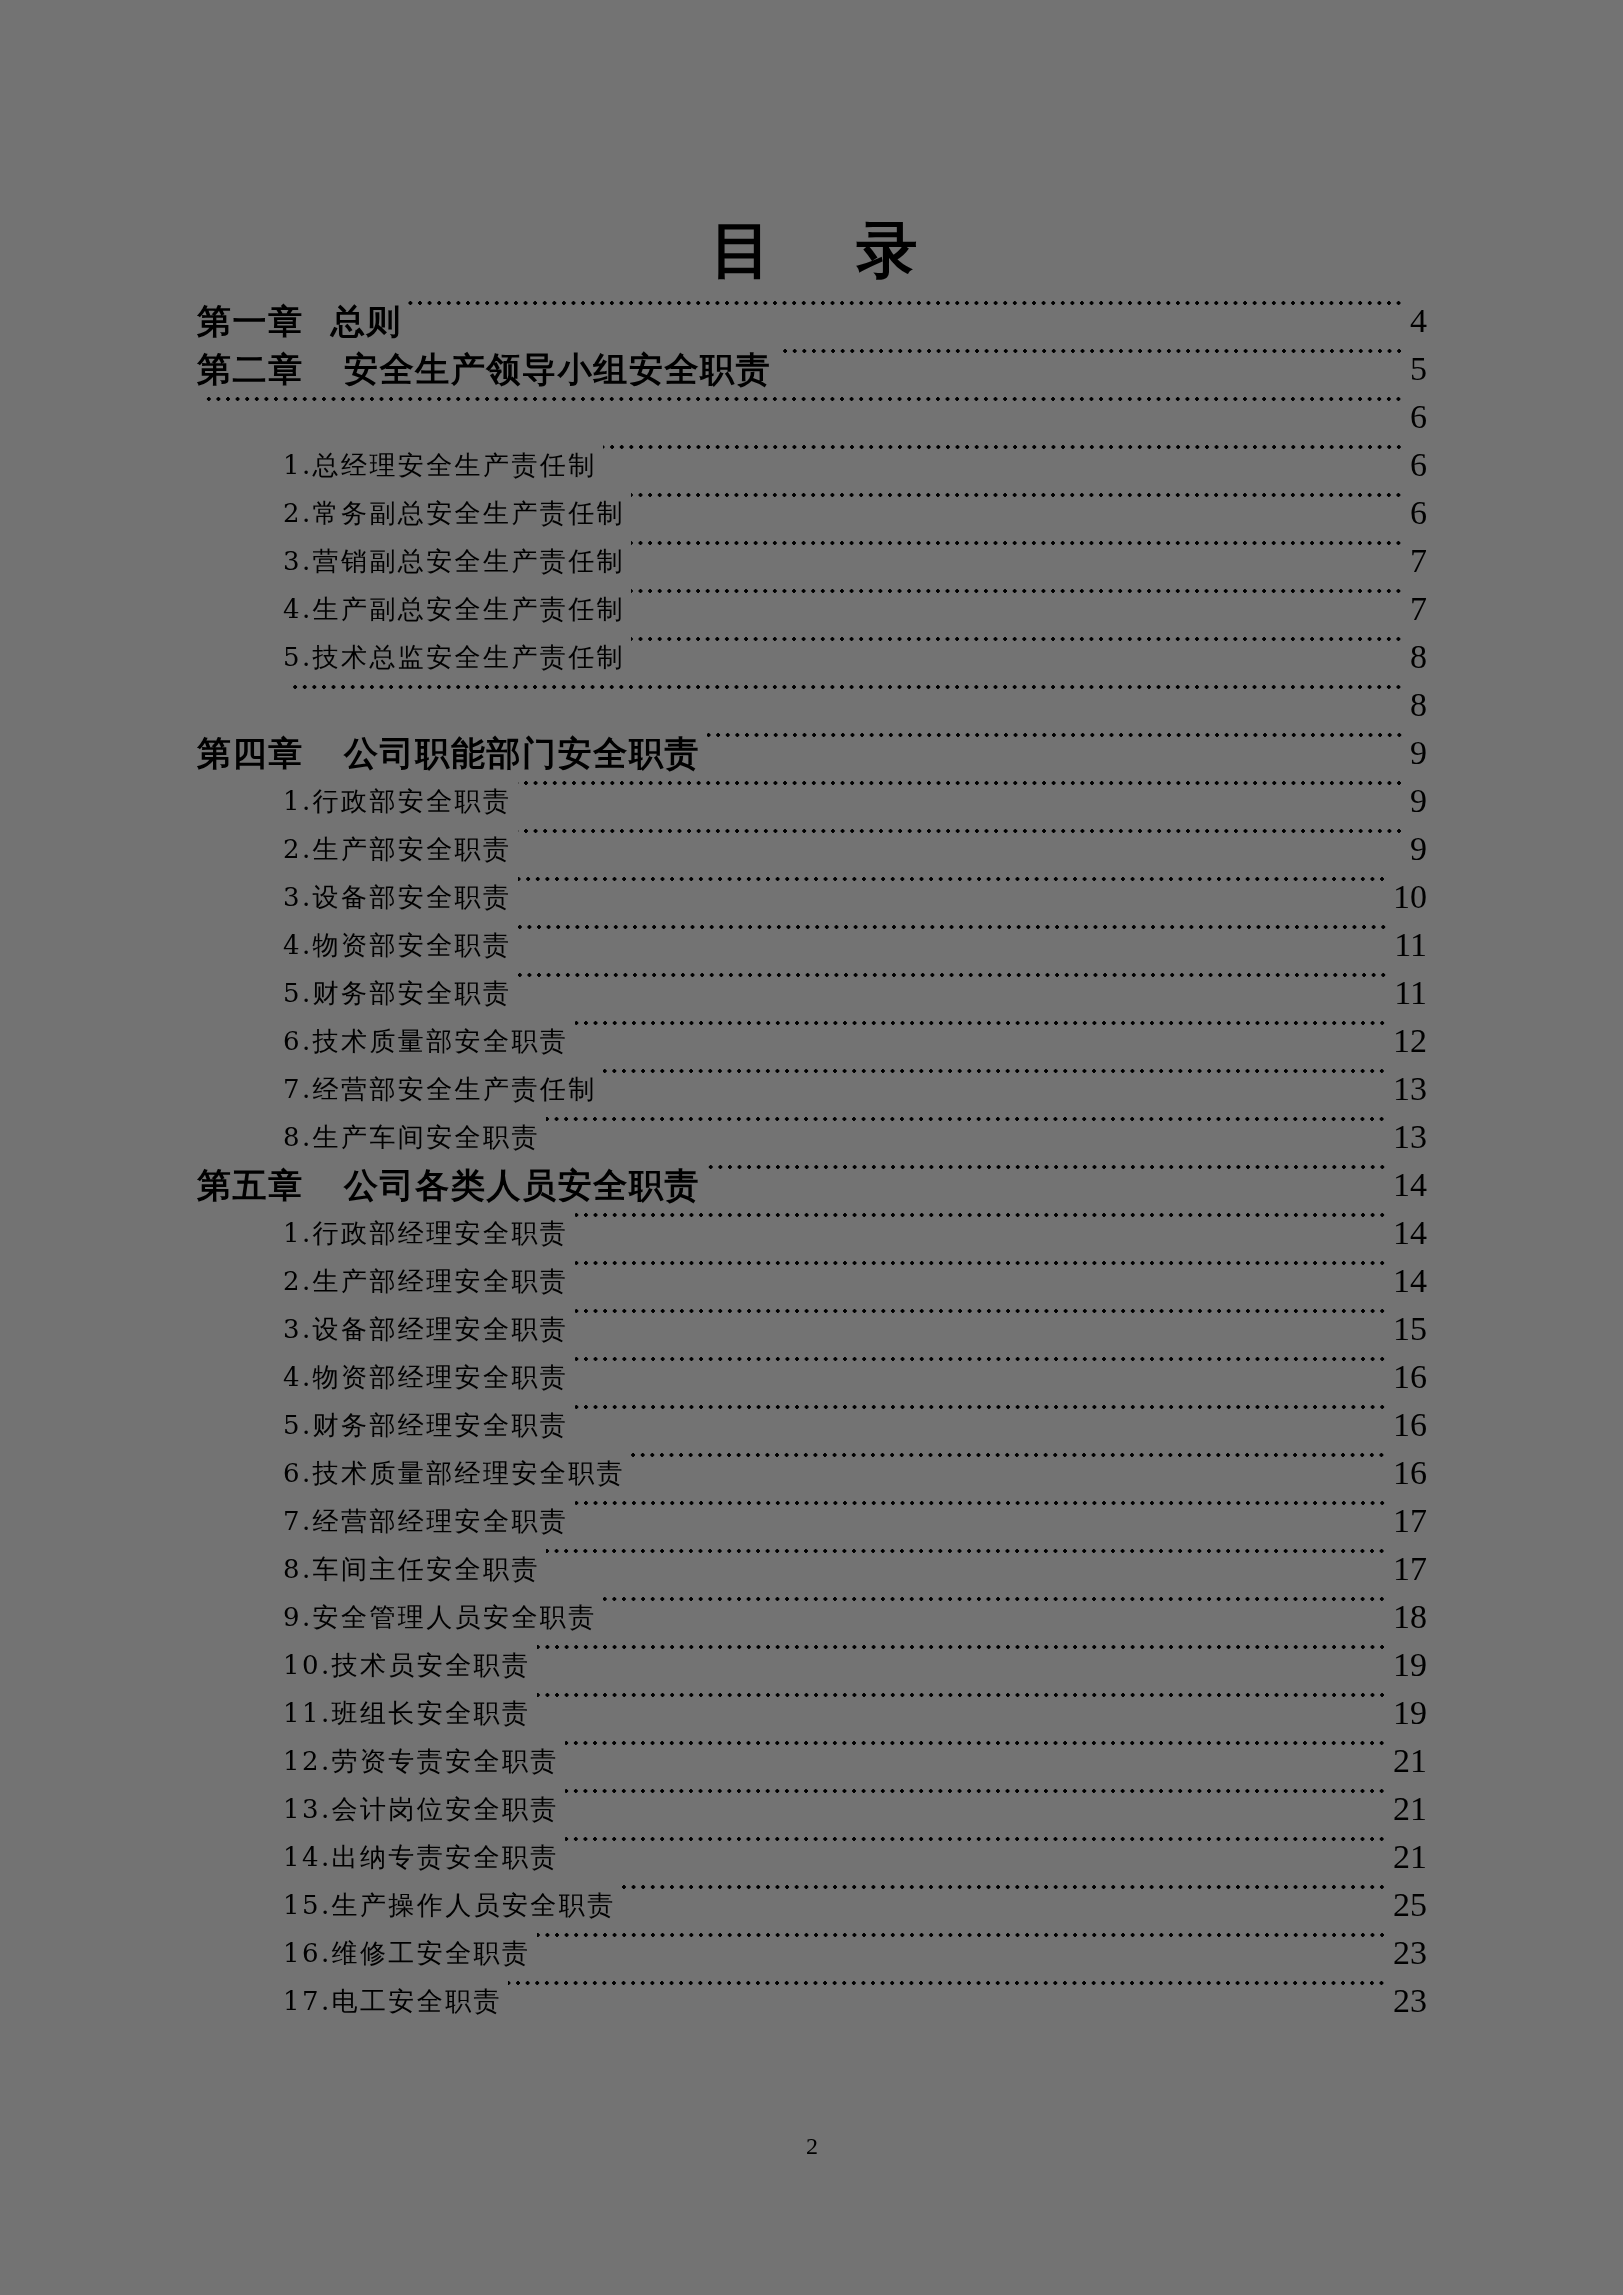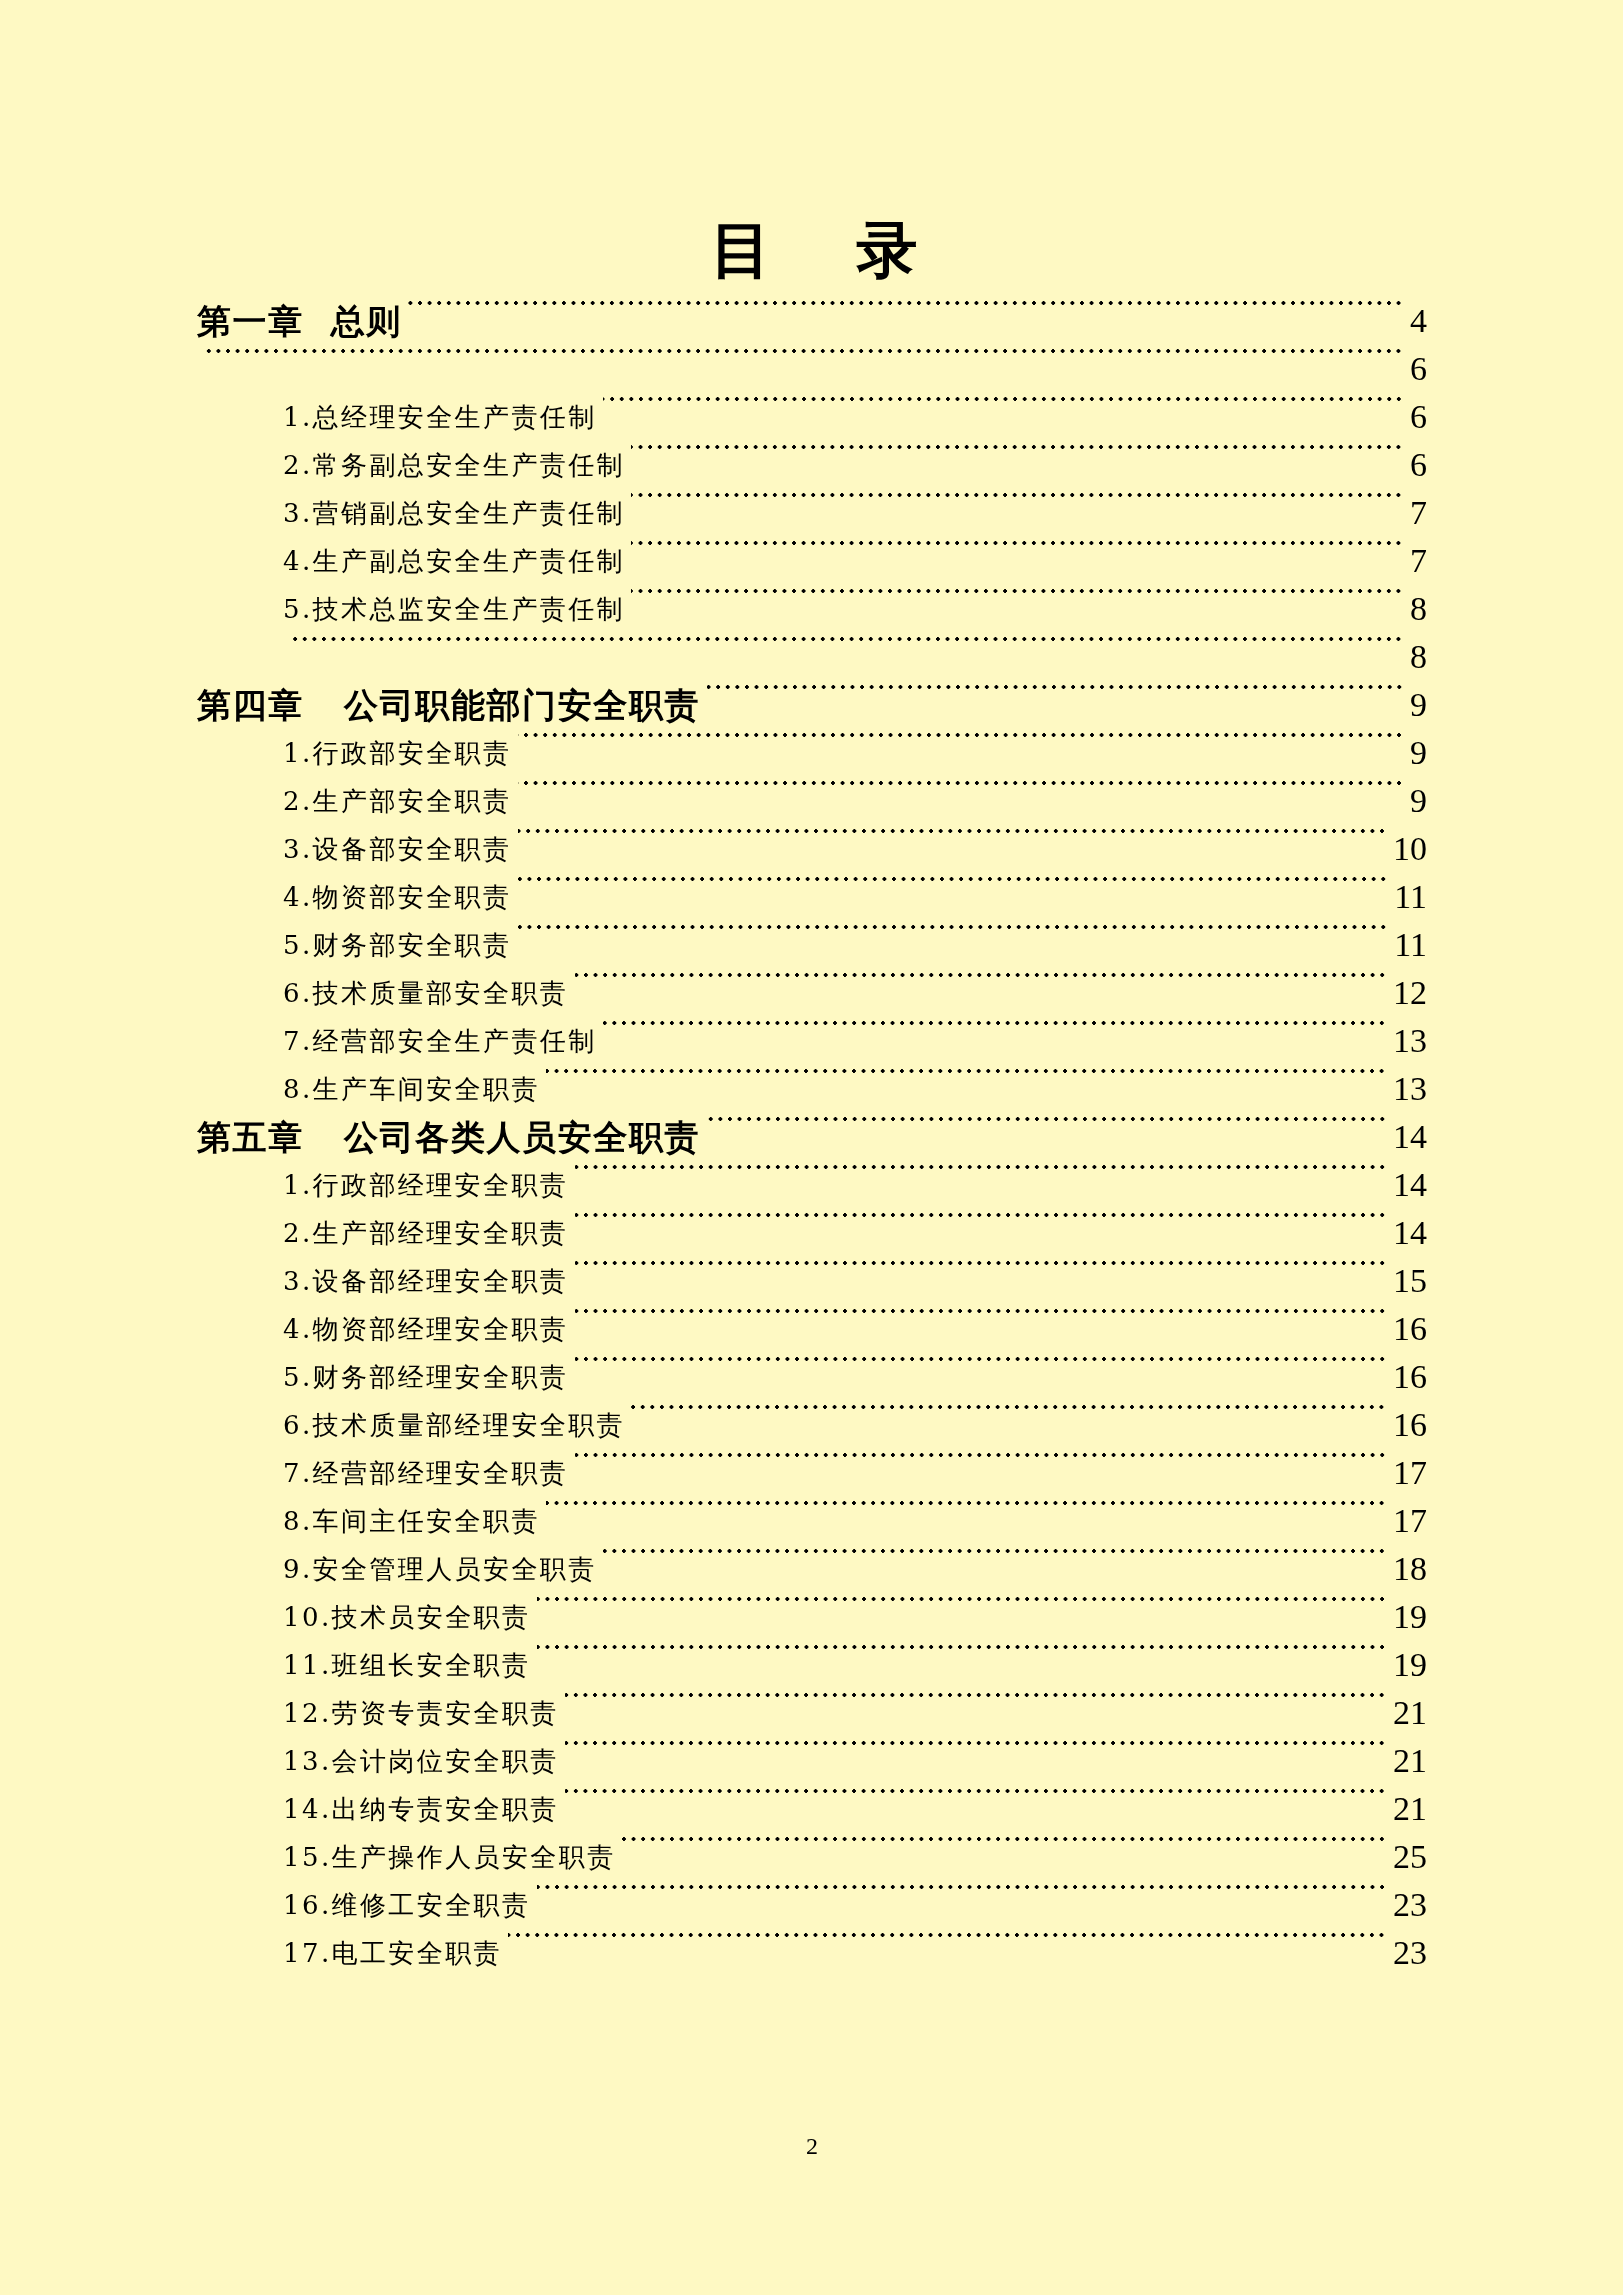--- a/index.html
+++ b/index.html
@@ -1,17 +1,17 @@
 <!DOCTYPE html>
 <html style="font-size:13px"><head>
 <meta charset="utf-8">
 <style>
   html, body { margin: 0; padding: 0; background: #ffffff; }
   body { width: 1624px; height: 2295px; position: relative; overflow: hidden; color: #000; }
-  .page { position: absolute; left: 0; top: 0; width: 1624px; height: 2295px; background: #fef9c3; }
+  .page { position: absolute; left: 0; top: 0; width: 1624px; height: 2295px; background: #737373; }
   .toc-title {
     position: absolute; left: 0; top: 211px; width: 1628px; text-align: center;
     font-family: "DejaVu Sans", sans-serif; font-weight: bold; font-size: 61px;
     line-height: 77px; letter-spacing: 0; white-space: pre;
   }
   .toc-list { position: absolute; left: 197px; top: 297px; width: 1230px; }
   .toc-row {
     display: flex; align-items: center; height: 48px; line-height: 48px; white-space: nowrap;
   }
   .toc-row.chapter .toc-label {
@@ -42,20 +42,25 @@
 <div class="page">
   <div class="toc-title">目    录</div>
 
   <div class="toc-list" id="toc-list">
       <div class="toc-row chapter">
     <span class="toc-label">第一章  总则</span>
     <span class="toc-leader"></span>
     <span class="toc-page">4</span>
   </div>
       <div class="toc-row chapter">
+    <span class="toc-label">第二章   安全生产领导小组安全职责</span>
+    <span class="toc-leader"></span>
+    <span class="toc-page">5</span>
+  </div>
+      <div class="toc-row chapter">
     <span class="toc-leader"></span>
     <span class="toc-page">6</span>
   </div>
       <div class="toc-row section">
     <span class="toc-label">1.总经理安全生产责任制</span>
     <span class="toc-leader"></span>
     <span class="toc-page">6</span>
   </div>
       <div class="toc-row section">
     <span class="toc-label">2.常务副总安全生产责任制</span>

